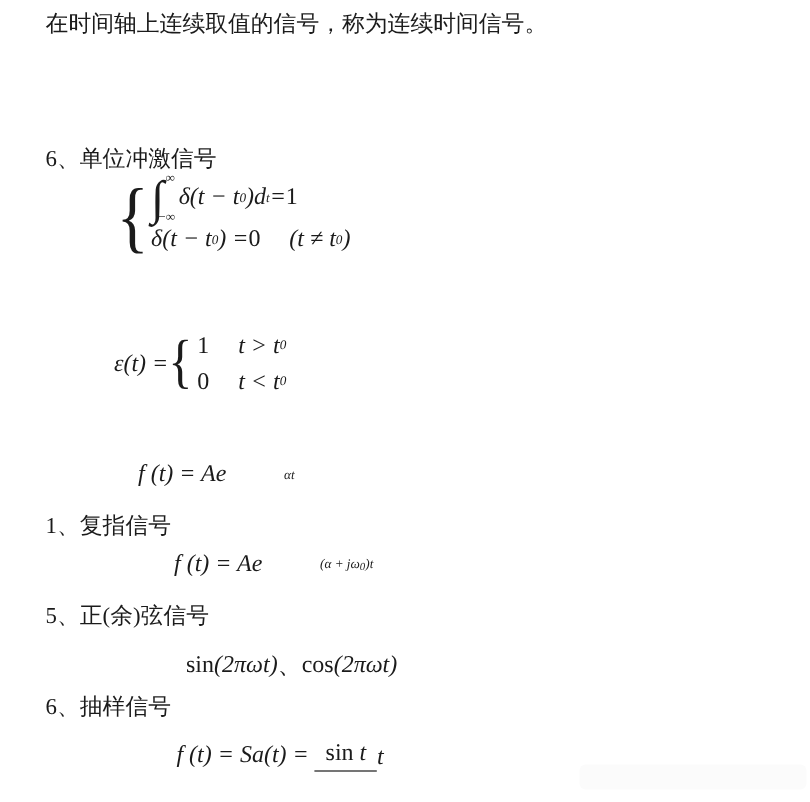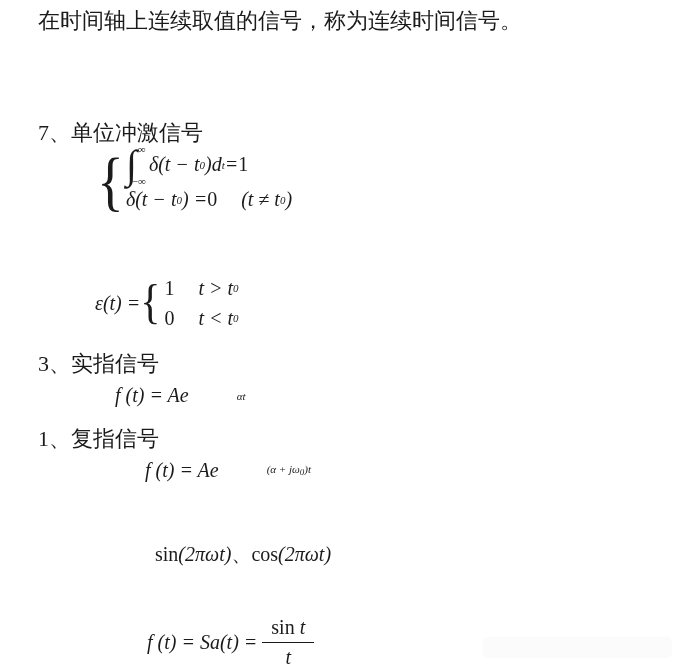--- a/index.html
+++ b/index.html
@@ -8,21 +8,21 @@
     width: 675px;
     height: 668px;
     background: #ffffff;
     color: #1b1b1b;
     font-family: "Liberation Serif", "DejaVu Serif", serif;
     overflow: hidden;
   }
   .line {
     position: absolute;
     white-space: nowrap;
-    font-size: 22px;
+    font-size: 19px;
     line-height: 24px;
   }
   .formula {
     position: absolute;
     display: flex;
     align-items: center;
     white-space: nowrap;
     font-size: 20px;
     font-style: italic;
     font-family: "Liberation Serif", "DejaVu Serif", serif;
@@ -58,21 +58,21 @@
     height: 44px;
     font-size: 11px;
     font-style: normal;
     margin-left: 1px;
   }
   .int-limits .lim-top { text-align: left; }
   .int-limits .lim-bot { text-align: left; margin-left: -6px; }
 
   .frac {
     display: inline-flex;
-    flex-direction: column;
+    flex-direction: row;
     align-items: center;
     margin-left: 5px;
   }
   .frac .num { padding: 0 9px 3px; border-bottom: 1.6px solid currentColor; }
   .frac .den { padding-top: 3px; }
 
   .artifact-bar {
     position: absolute;
     left: 483px;
     top: 637px;
@@ -81,21 +81,21 @@
     border-radius: 5px;
   }
 </style>
 </head>
 <body>
 
 <div class="page" style="background: rgb(255, 255, 255); color: rgb(27, 27, 27);">
 
   <div class="line" style="left:38px; top:9px">在时间轴上连续取值的信号，称为连续时间信号。</div>
 
-  <div class="line" style="left:38px; top:121px">7、单位冲激信号</div>
+  <div class="line" style="left:38px; top:121px">6、单位冲激信号</div>
 
   <div class="formula" style="left:97px; top:147px">
     <span class="cases-brace brace-lg">{</span>
     <span class="cases-body">
       <span class="case-row">
         <span class="int-wrap">
           <span class="int-sign">∫</span>
           <span class="int-limits">
             <span class="lim-top">∞</span>
             <span class="lim-bot">−∞</span>
@@ -131,43 +131,44 @@
           <sub>0</sub>
       </span>
       <span class="case-row case-row-md">
         <span class="fn val-gap">0</span>
         <span class="cond-gap">t &lt; t</span>
           <sub>0</sub>
       </span>
     </span>
   </div>
 
-  <div class="line" style="left:38px; top:352px">3、实指信号</div>
 
   <div class="formula" style="left:115px; top:384px">
     <span>f (t) = Ae</span>
       <sup>αt</sup>
   </div>
 
   <div class="line" style="left:38px; top:427px">1、复指信号</div>
 
   <div class="formula" style="left:145px; top:459px">
     <span>f (t) = Ae</span>
       <sup><span>(α + jω</span><span class="subsub">0</span><span>)t</span></sup>
   </div>
 
+  <div class="line" style="left:38px; top:502px">5、正(余)弦信号</div>
 
   <div class="formula" style="left:155px; top:541px">
     <span class="fn">sin</span>
       <span>(2πωt)</span>
       <span class="fn">、</span>
       <span class="fn">cos</span>
       <span>(2πωt)</span>
   </div>
 
+  <div class="line" style="left:38px; top:578px">6、抽样信号</div>
 
   <div class="formula" style="left:147px; top:616px">
     <span>f (t) = Sa(t) = </span>
     <span class="frac">
       <span class="num"><span class="fn">sin </span><span>t</span></span>
       <span class="den">t</span>
     </span>
   </div>
 
   <div class="artifact-bar" style="background: rgb(251, 251, 251);"></div>

